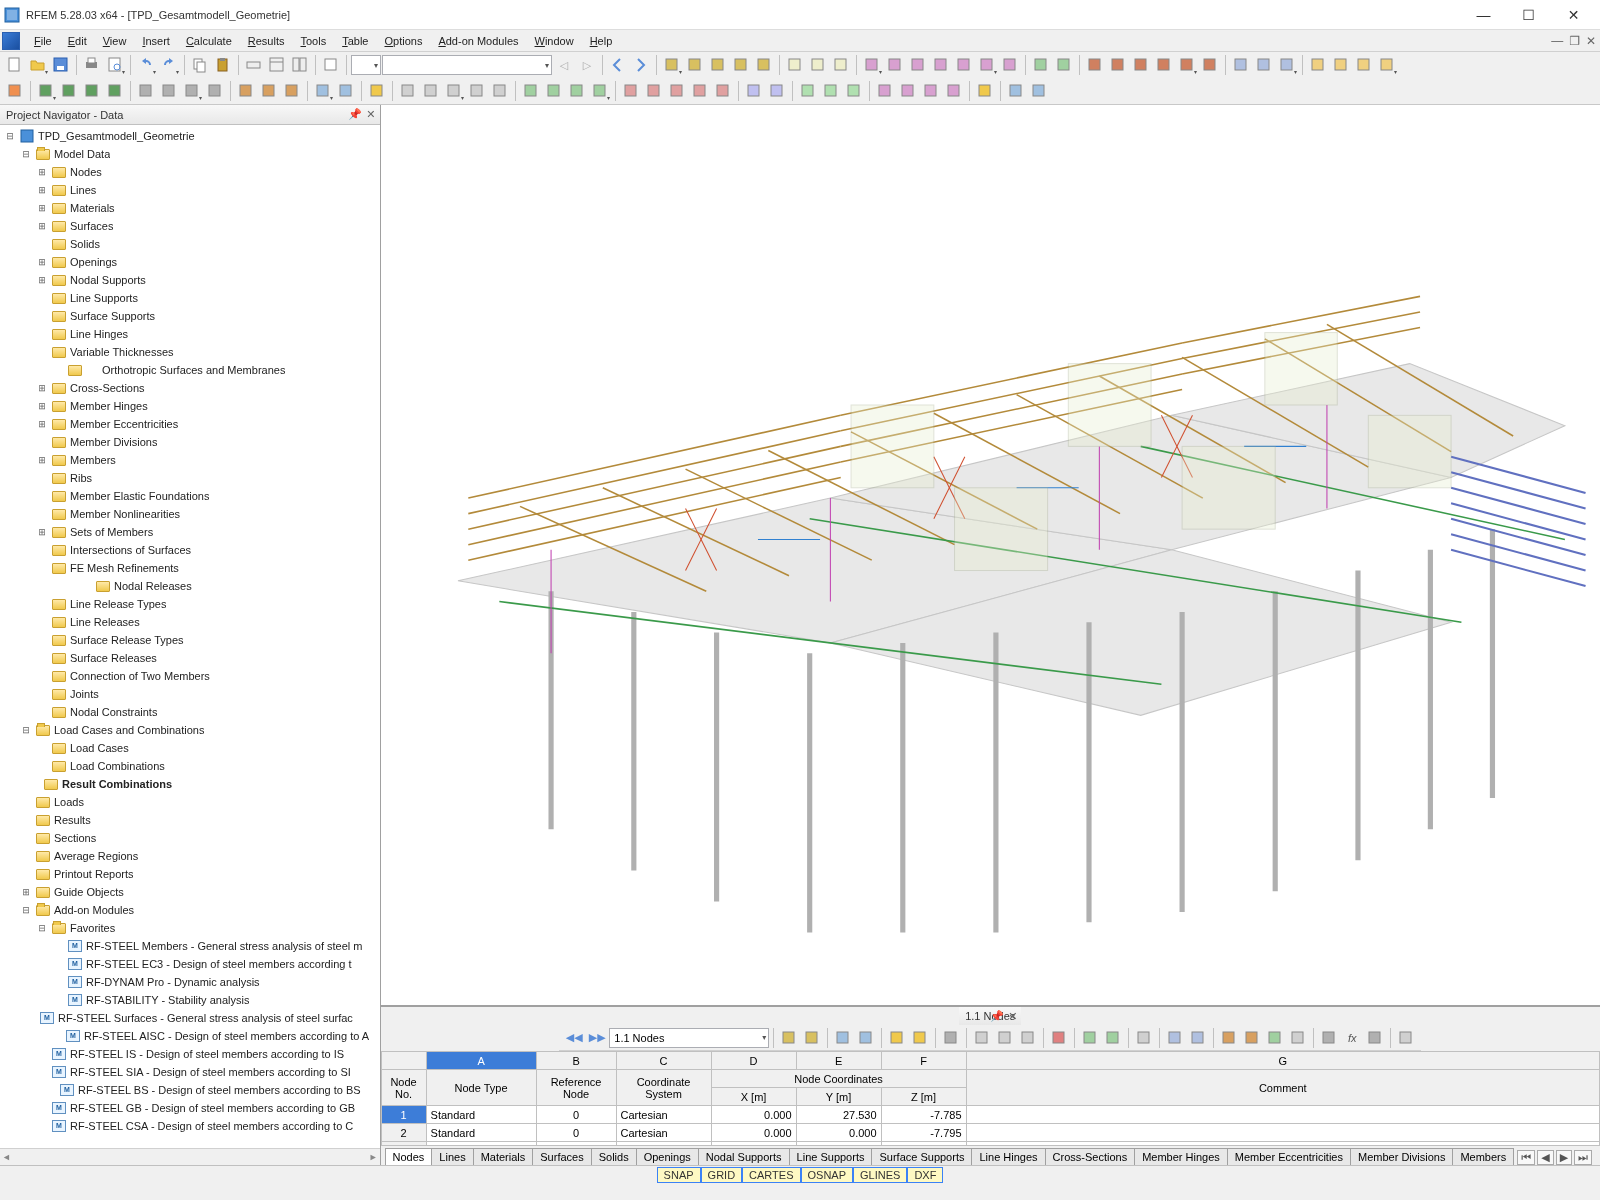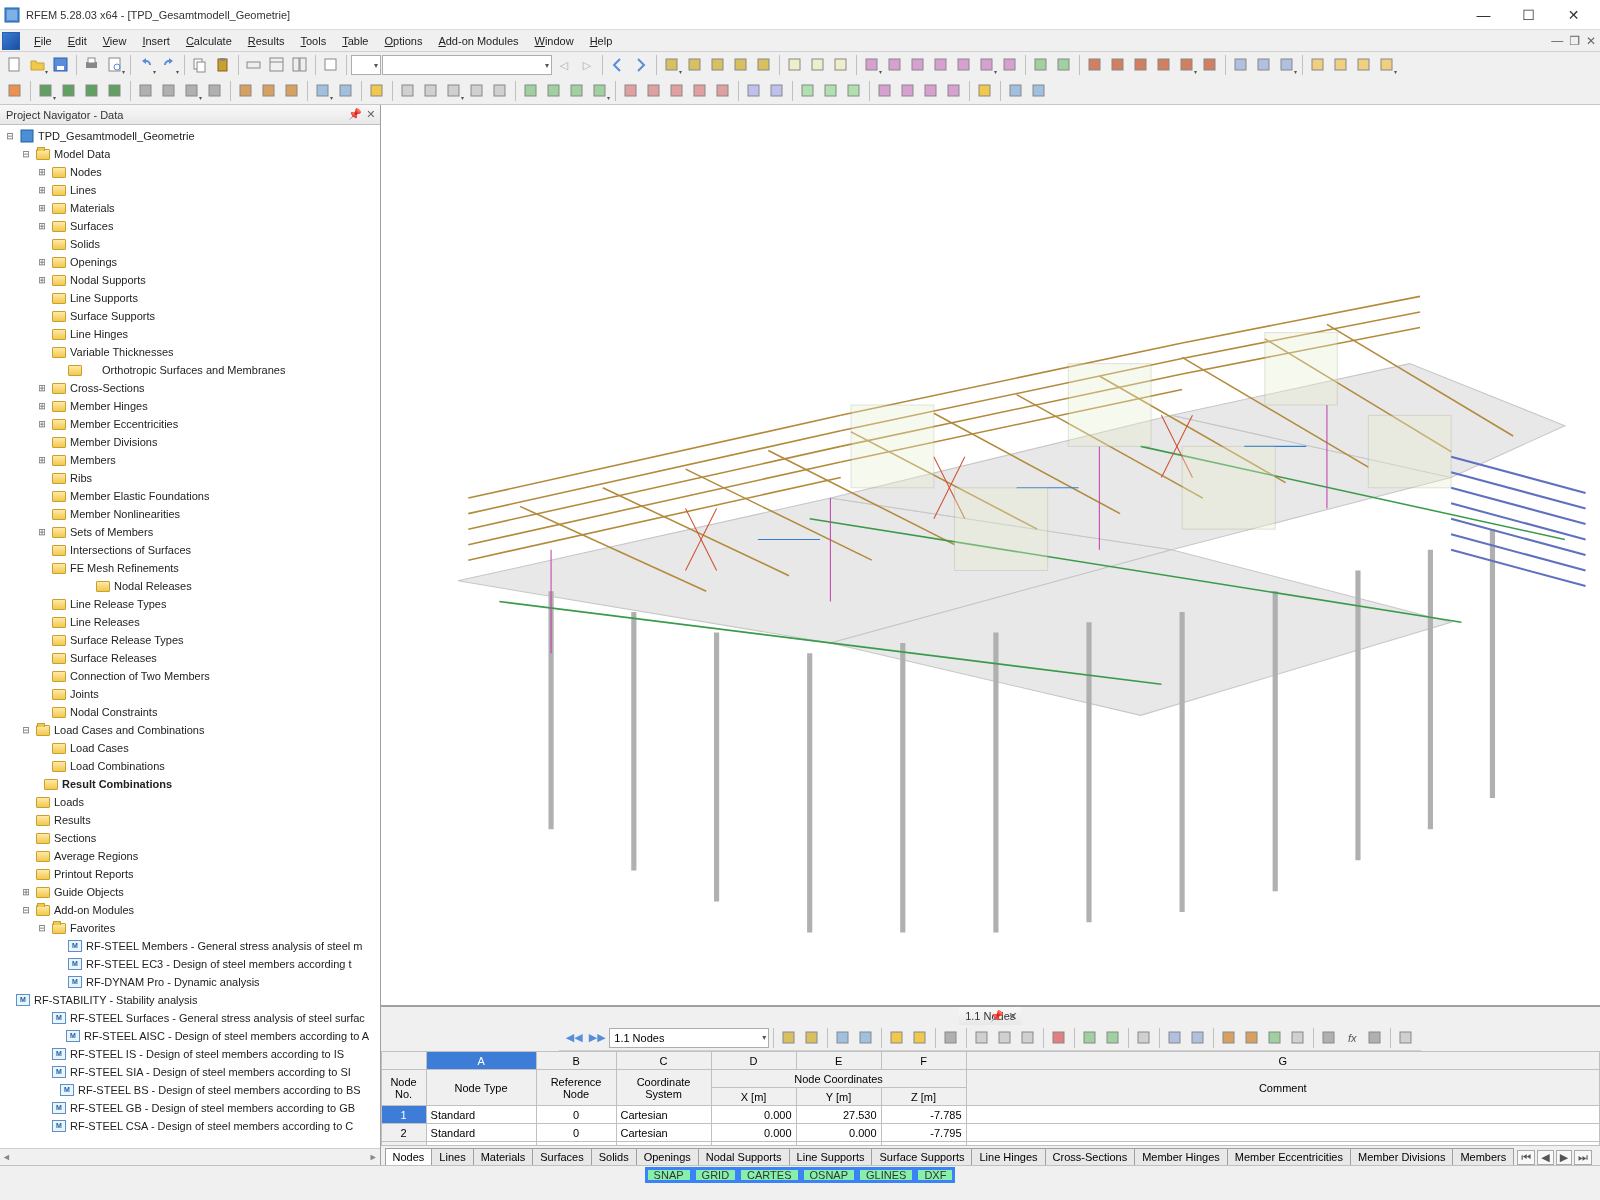--- a/index.html
+++ b/index.html
@@ -74,21 +74,21 @@
 .ttab-nav span { border:1px solid #aaa; padding:0 3px; background:#f8f8f8;}
 
 
 .nav-tabs { height: 22px; background: #f0f0f0; border-top: 1px solid #c0c0c0; display: flex; align-items: center; padding: 0 4px; gap: 4px; }
 .nav-tab { padding: 2px 8px; border: 1px solid #a0a0a0; background: #fff; display: flex; align-items: center; gap: 4px; border-radius: 2px 2px 0 0; cursor:default;}
 .nav-tab.active { background: #e8f0fc; border-color:#6a9edc; }
 .nav-tab-ic { width:12px; height:12px; }
 
 
 .statusbar { height: 18px; background: #f0f0f0; border-top: 1px solid #c0c0c0; display: flex; align-items: center; justify-content:center; gap: 0; font-size: 11px; color: #333; }
-.sb-cell { padding: 0 6px; border: 3px solid #3b82f6; height: 16px; display:flex; align-items:center; background:#86efac;} 
+.sb-cell { padding: 0 6px; border: 1px solid #3b82f6; height: 16px; display:flex; align-items:center; background:#fef9c3;} 
 </style>
 </head>
 <body>
 
 <div class="titlebar">
   <div class="app-icon">
     <svg width="16" height="16">
         <rect x="1" y="1" width="14" height="14" fill="#4a90d9" stroke="#2060a0"></rect>
         <rect x="3" y="3" width="10" height="10" fill="#fff" opacity="0.3"></rect>
       </svg>
@@ -948,28 +948,28 @@
           </div>
           <div class="tree-label">RF-STEEL EC3 - Design of steel members according t</div>
         </div>
         <div class="tree-row" style="padding-left: 52px;">
           <div class="tree-toggle"></div>
           <div class="tree-icon">
             <div class="mod-ic">M</div>
           </div>
           <div class="tree-label">RF-DYNAM Pro - Dynamic analysis</div>
         </div>
-        <div class="tree-row" style="">
+        <div class="tree-row" style="padding-left: 52px;">
           <div class="tree-toggle"></div>
           <div class="tree-icon">
             <div class="mod-ic">M</div>
           </div>
           <div class="tree-label">RF-STABILITY - Stability analysis</div>
         </div>
-        <div class="tree-row" style="padding-left: 36px;">
+        <div class="tree-row" style="padding-left: 24px;">
           <div class="tree-toggle"></div>
           <div class="tree-icon">
             <div class="mod-ic">M</div>
           </div>
           <div class="tree-label">RF-STEEL Surfaces - General stress analysis of steel surfac</div>
         </div>
         <div class="tree-row" style="padding-left: 36px; margin-left: 14px;">
           <div class="tree-toggle"></div>
           <div class="tree-icon">
             <div class="mod-ic">M</div>

